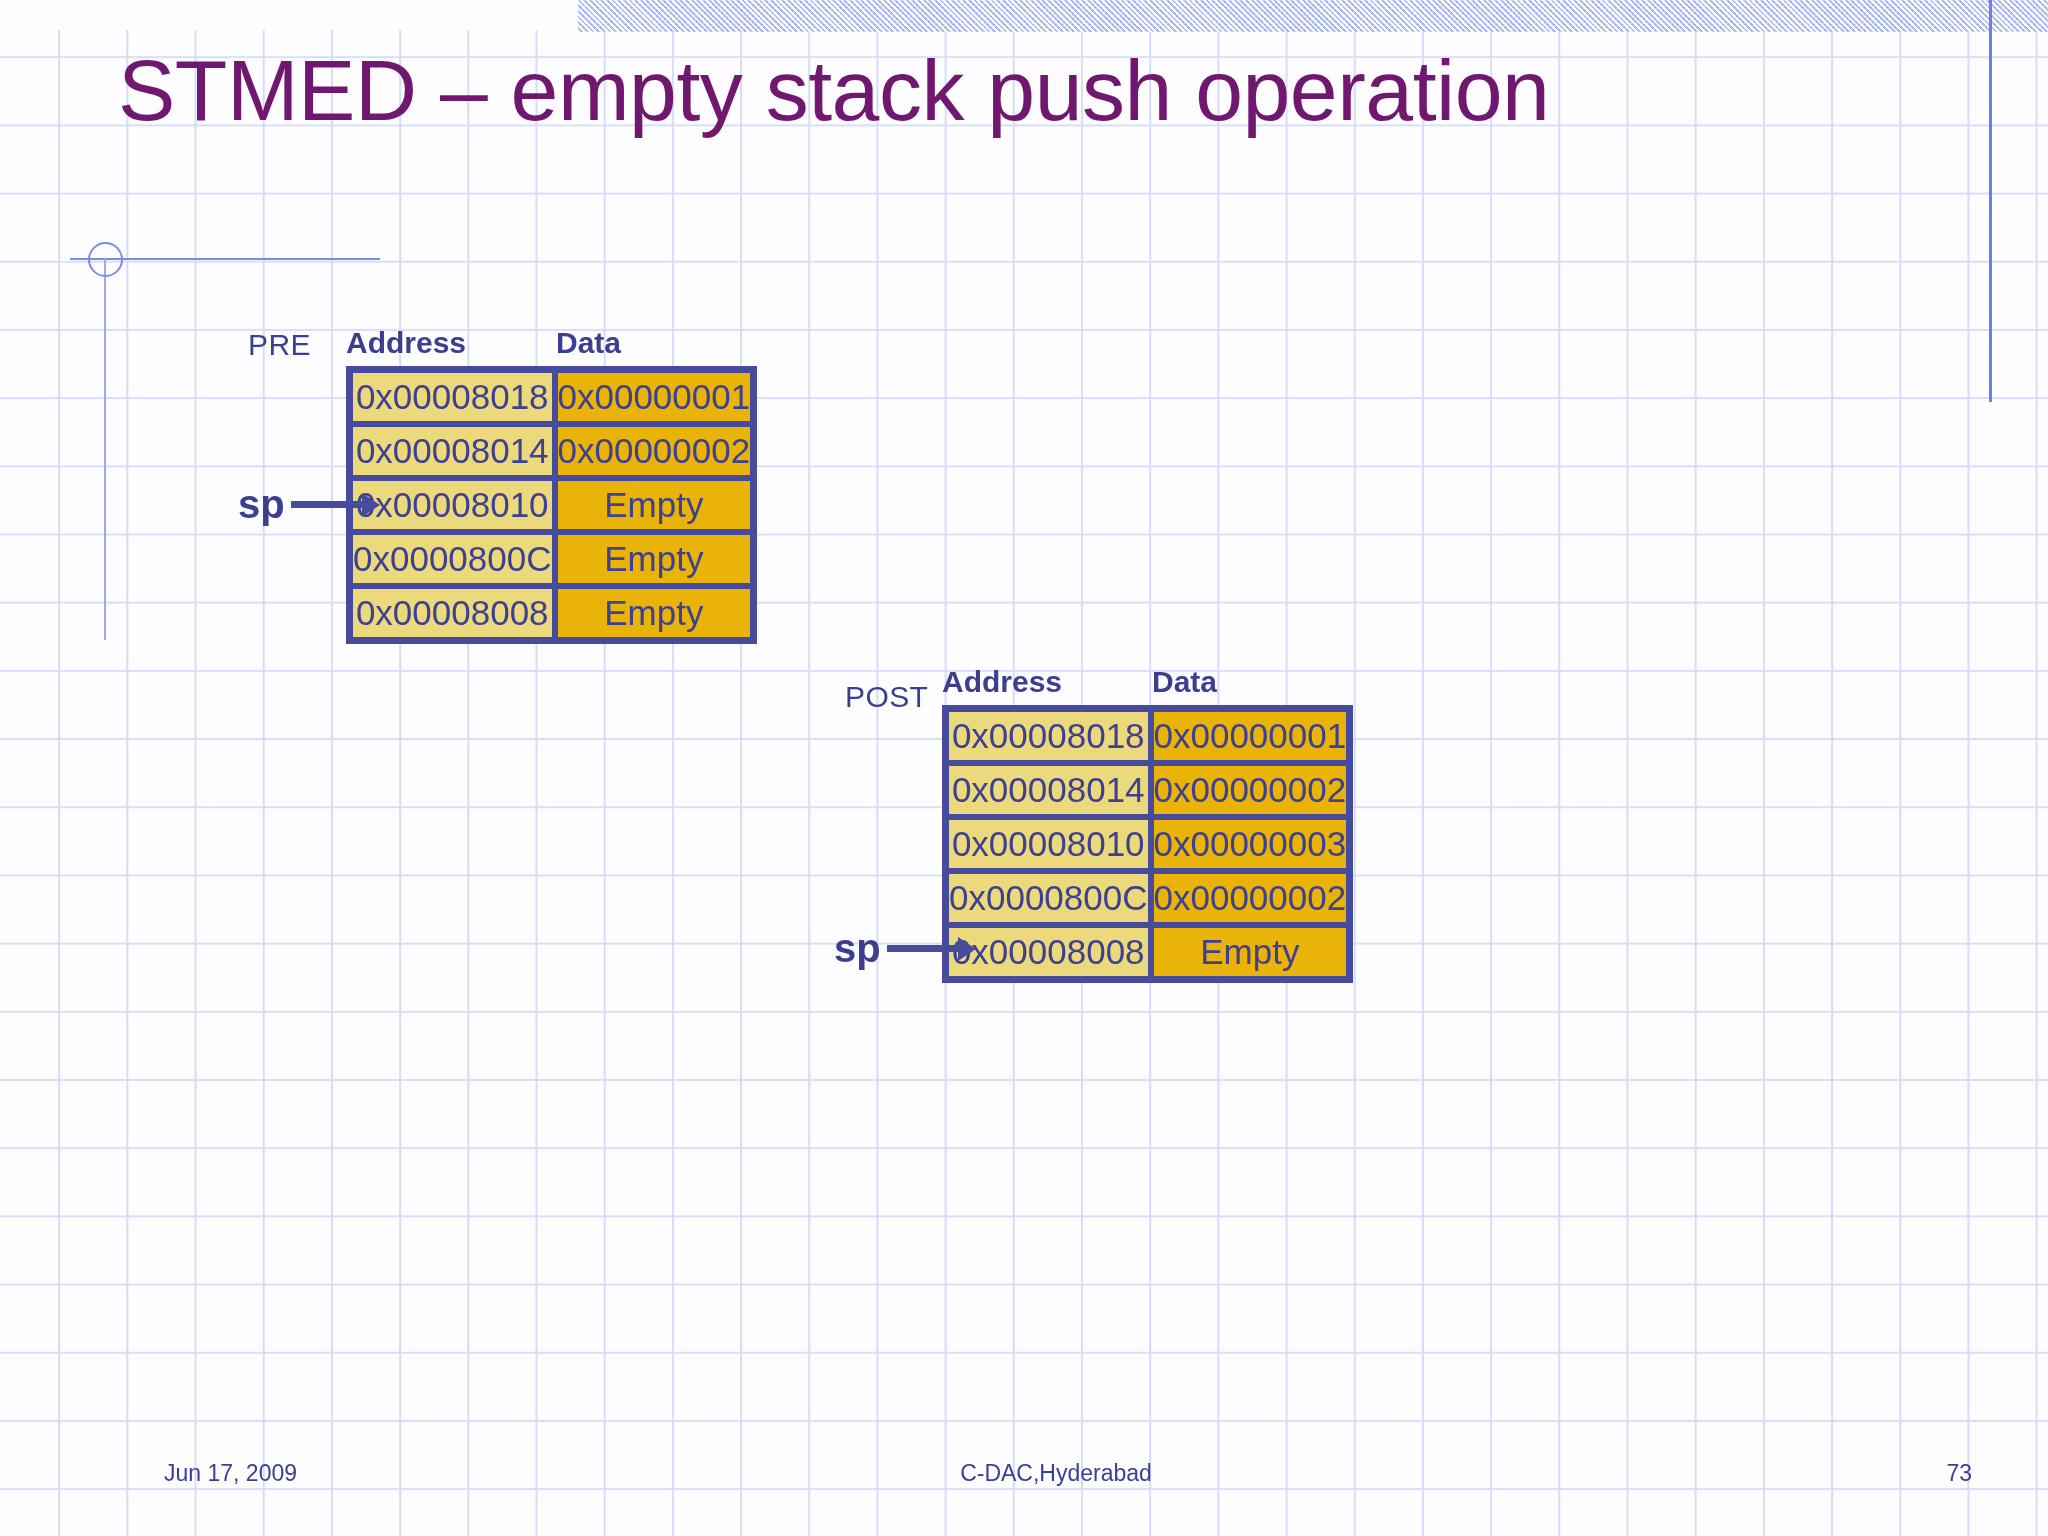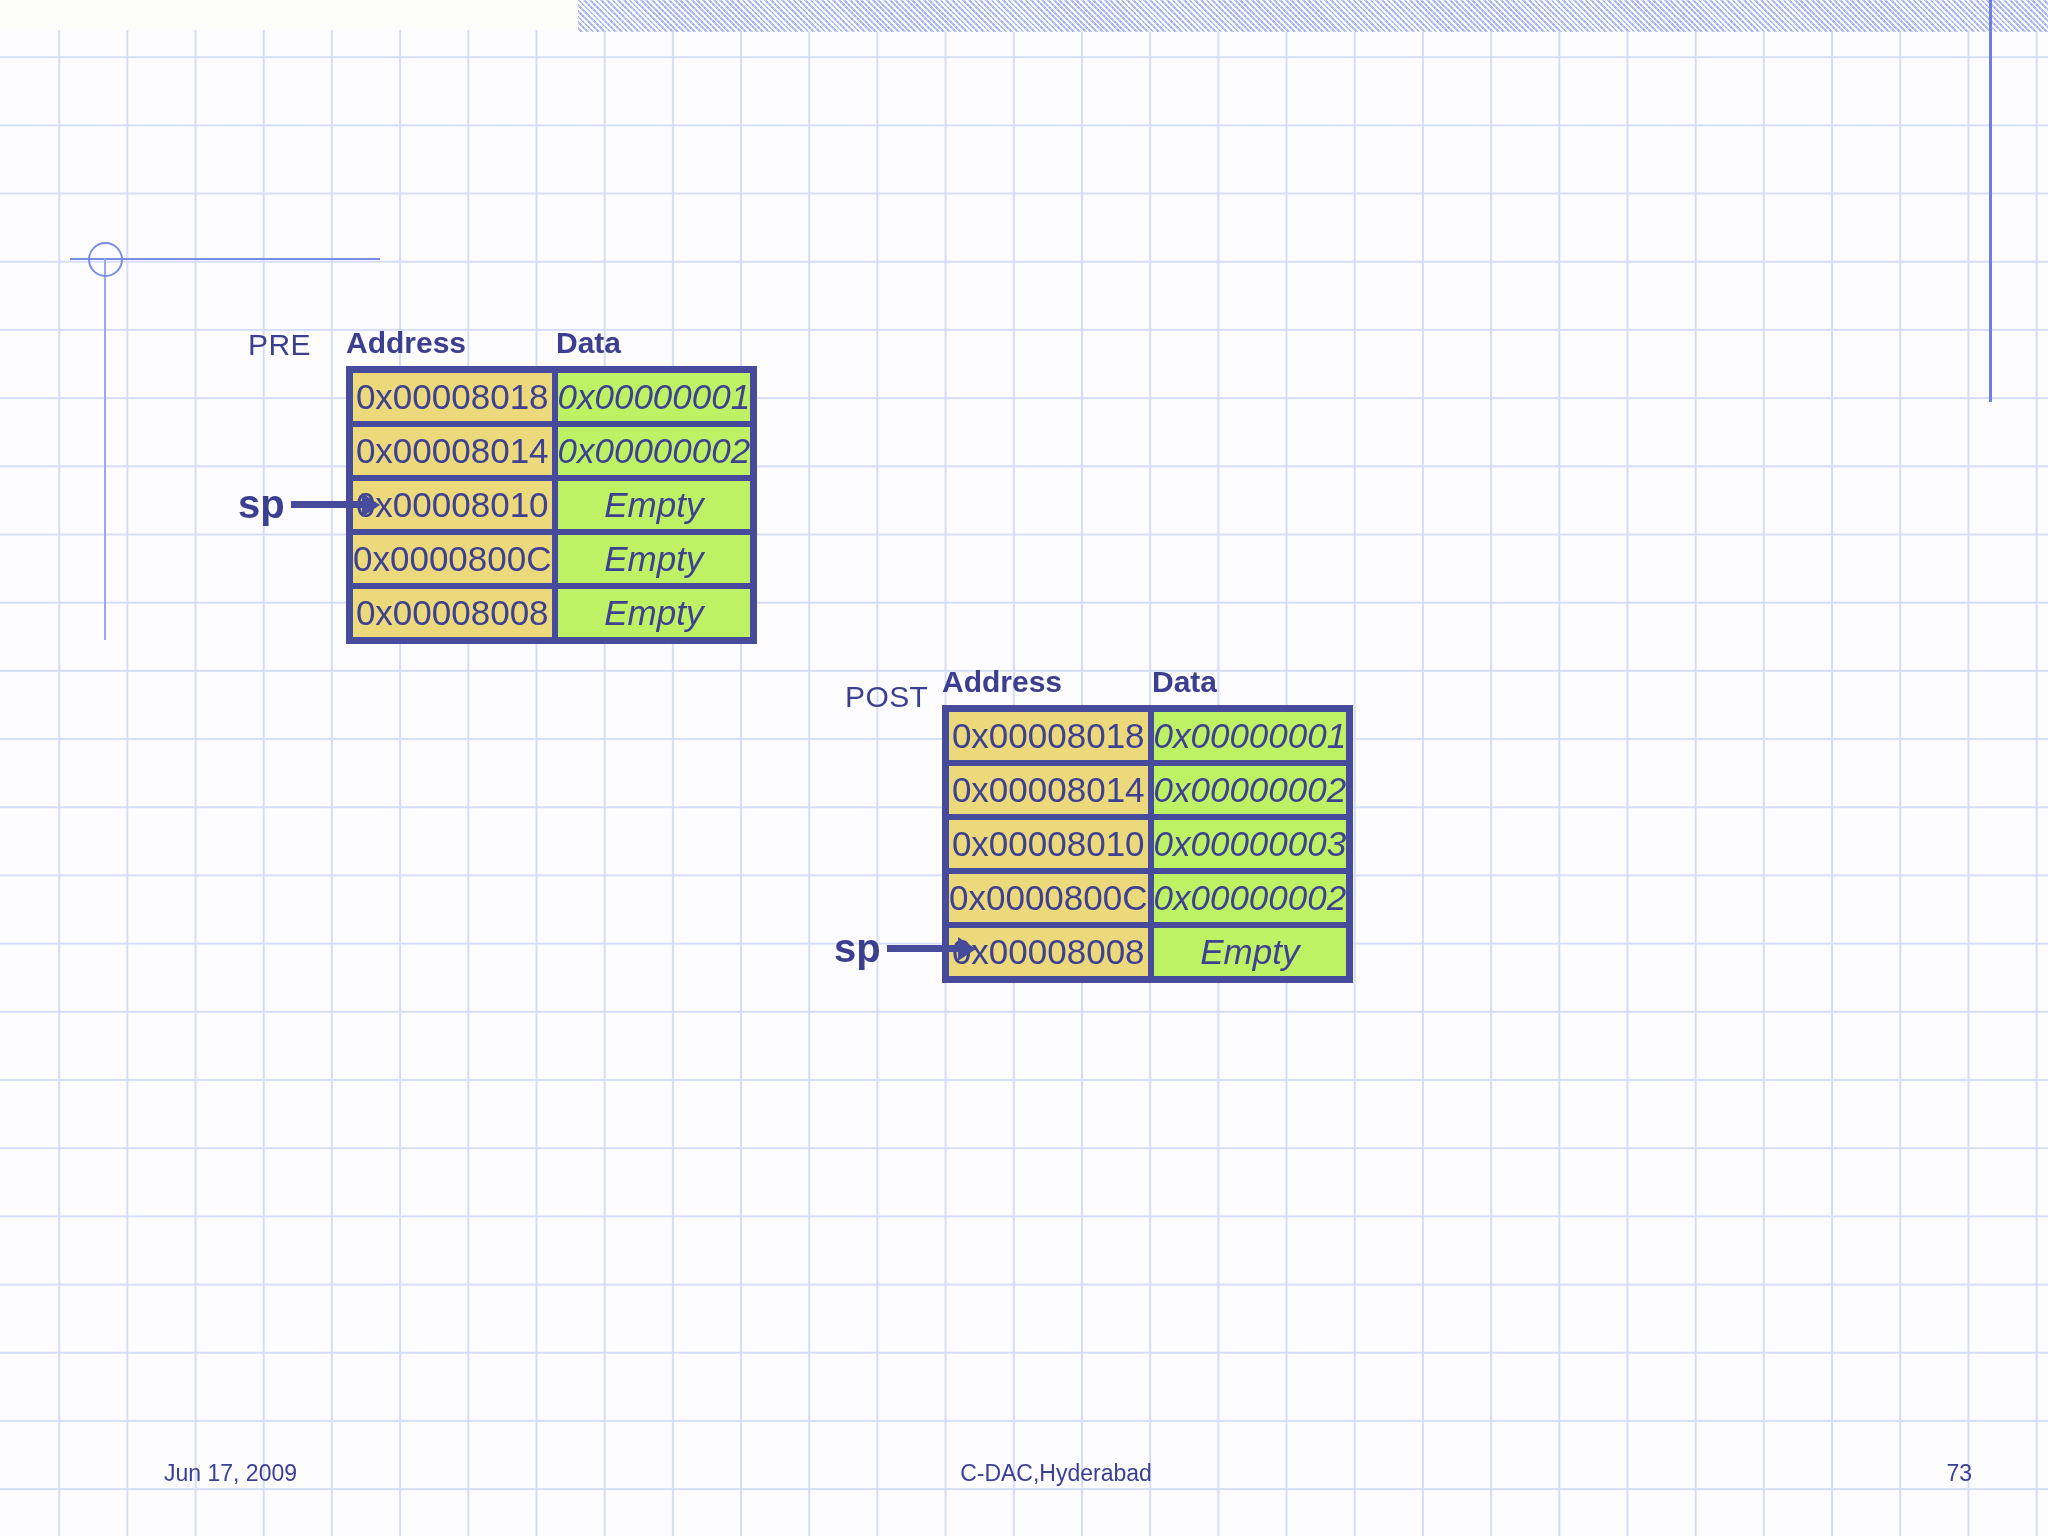--- a/index.html
+++ b/index.html
@@ -137,23 +137,22 @@
     padding: 0;
     height: 48px;
     font-weight: normal;
     white-space: nowrap;
   }
   .mem-table td.addr {
     background: #ecd97c;
     width: 204px;
   }
   .mem-table td.dataval {
-    background: #bef264;
+    background: #eab308;
     width: 228px;
-    font-style: italic;
   }
 
   
   .sp-wrap {
     position: absolute;
     display: flex;
     align-items: center;
   }
   .sp-label {
     font-size: 40px;
@@ -211,20 +210,21 @@
 </head>
 <body>
 
 <div class="slide">
 
   <div class="grid-wash"></div>
   <div class="corner-patch"></div>
   <div class="top-band"></div>
   <div class="right-rule"></div>
 
+  <div class="title">STMED – empty stack push operation</div>
   <div class="title-rule"></div>
   <div class="title-vrule"></div>
   <div class="title-circle"></div>
 
   <div class="memblock" style="left:0; top:0;">
 
     <div class="mem-label" style="left:248px; top:328px;">PRE</div>
 
     <div class="col-head" style="left:346px; top:326px; width:204px;">Address</div>
 

